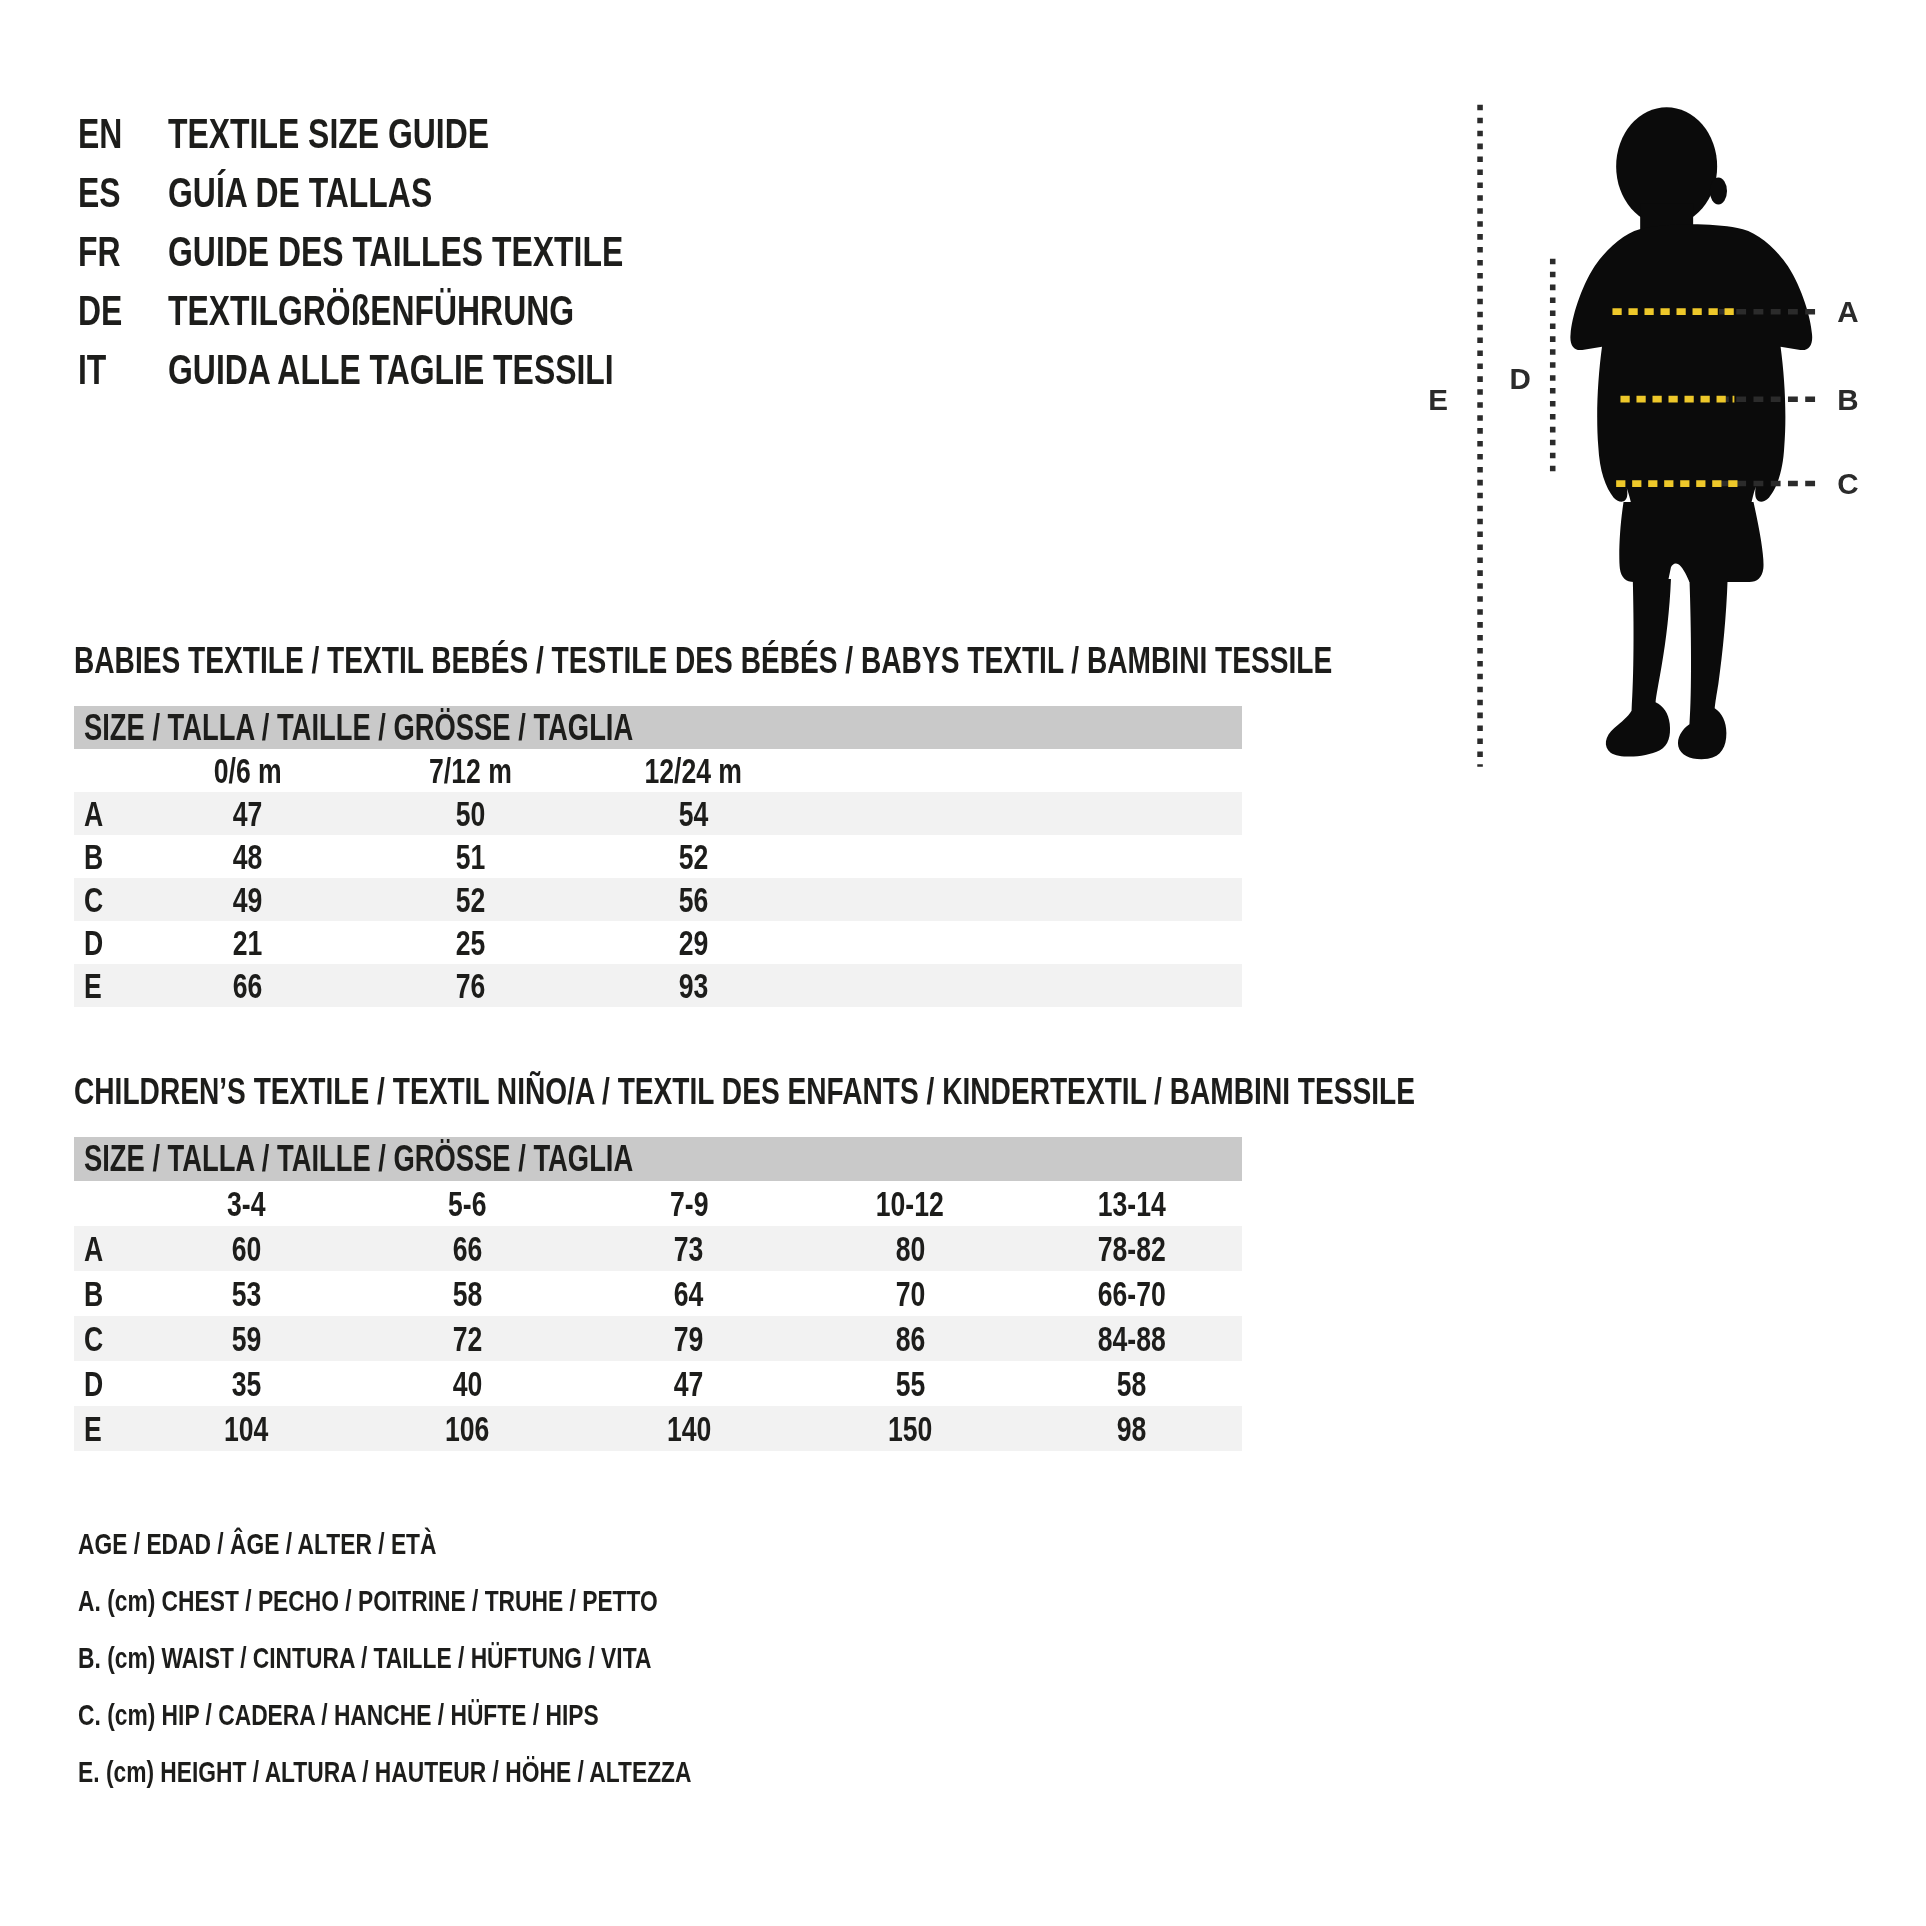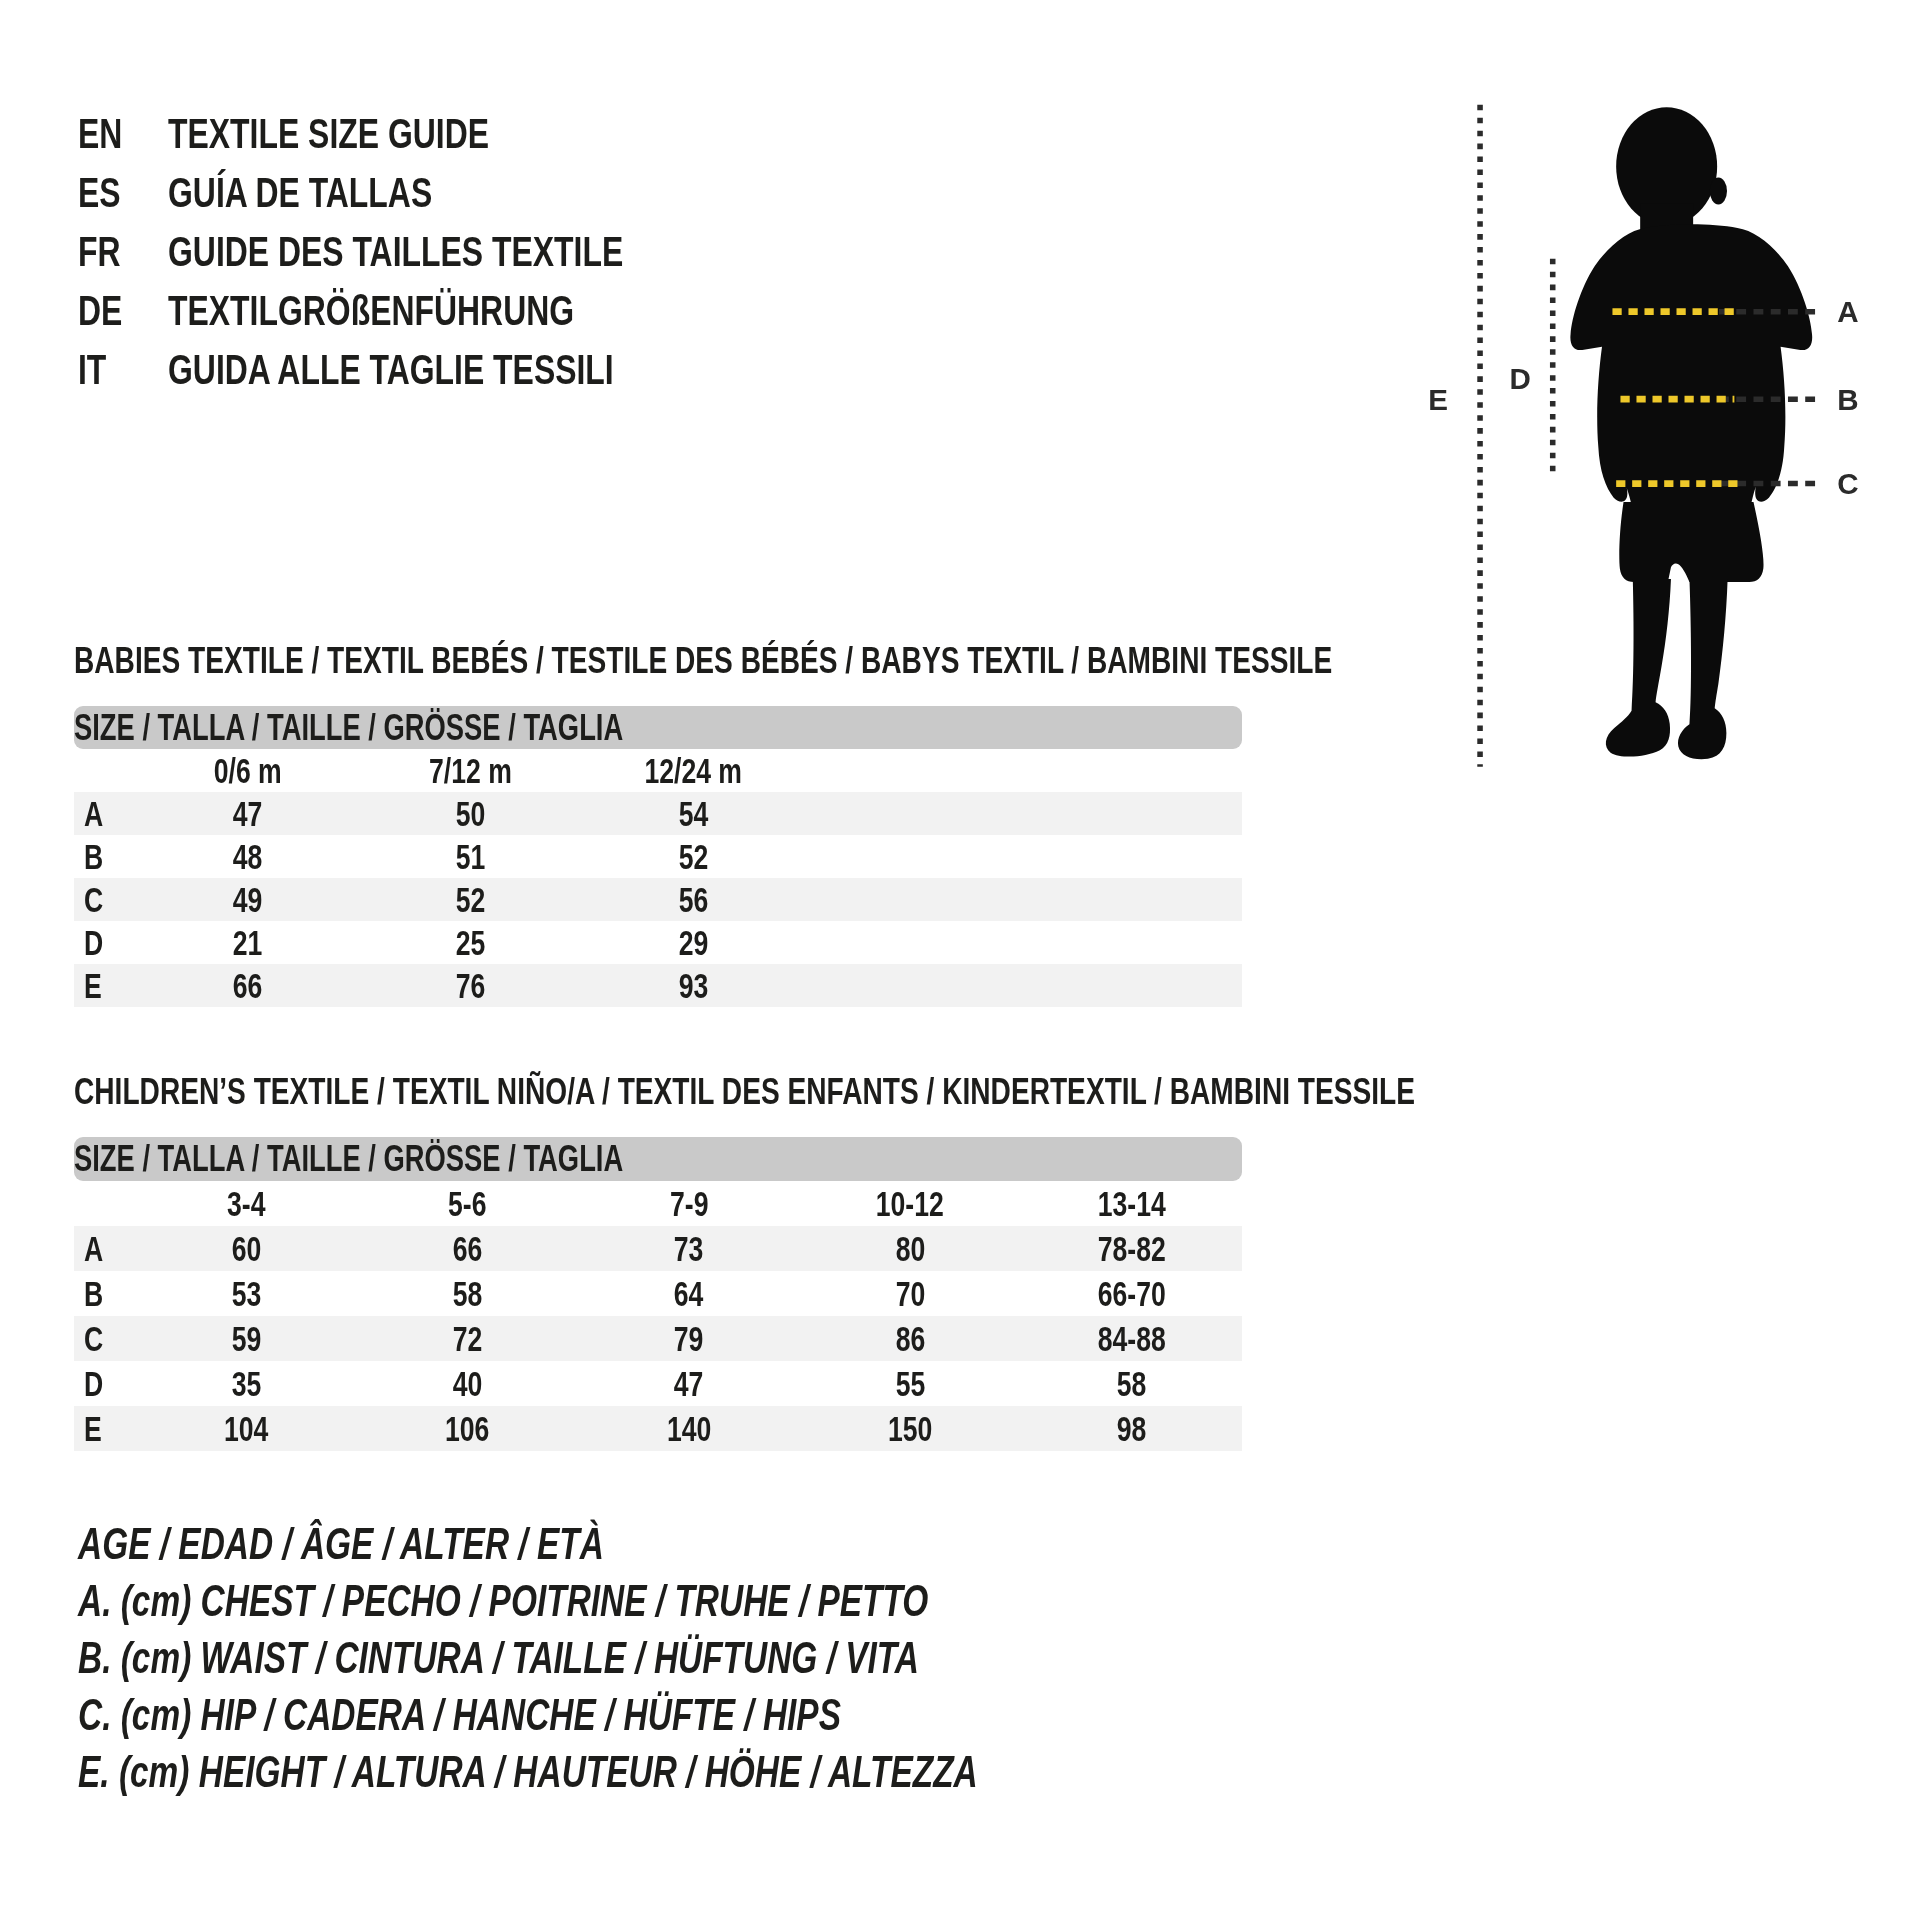--- a/index.html
+++ b/index.html
@@ -20,34 +20,34 @@
   .lang-row { display:flex; align-items:center; height:59px; font-size:42px; }
   .lang-code { width:90px; }
 
   
   .section-title { position:absolute; left:74px; font-size:37px; line-height:39px; }
 
   
   .size-table { position:absolute; left:74px; width:1168px; }
   .size-bar {
     background:#c9c9c9; display:flex; align-items:center;
-    padding-left:0; box-sizing:border-box; font-size:36px;border-radius:9px;
+    padding-left:10px; box-sizing:border-box; font-size:36px;
   }
   .t1 .size-bar { height:43px; }
   .t2 .size-bar { height:44px; }
   .trow { display:flex; align-items:center; font-size:35px; }
   .t1 .trow { height:43px; }
   .t2 .trow { height:45px; }
   .trow .lbl { width:52px; padding-left:10px; box-sizing:content-box; }
   .trow .val { width:223px; text-align:center; }
   .alt { background:#f2f2f2; }
 
   
   .legend { position:absolute; left:78px; top:1515px; }
-  .legend-row { display:flex; align-items:center; height:57px; font-size:44px;font-style:italic; }
+  .legend-row { display:flex; align-items:center; height:57px; font-size:30px; }
 
   
   .figure-wrap { position:absolute; left:1411px; top:74px; width:515px; height:739px; }
 </style>
 </head>
 <body>
 
 <div class="langs">
   <div class="lang-row">
     <span class="lang-code"><span class="cond">EN</span></span>

